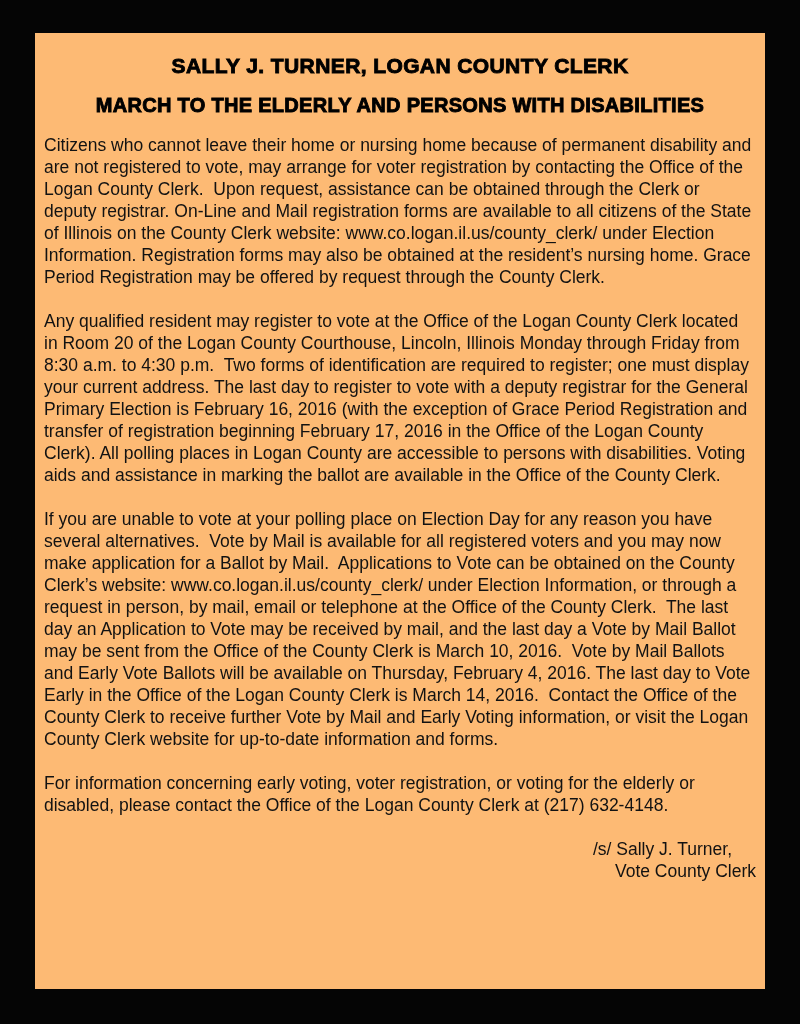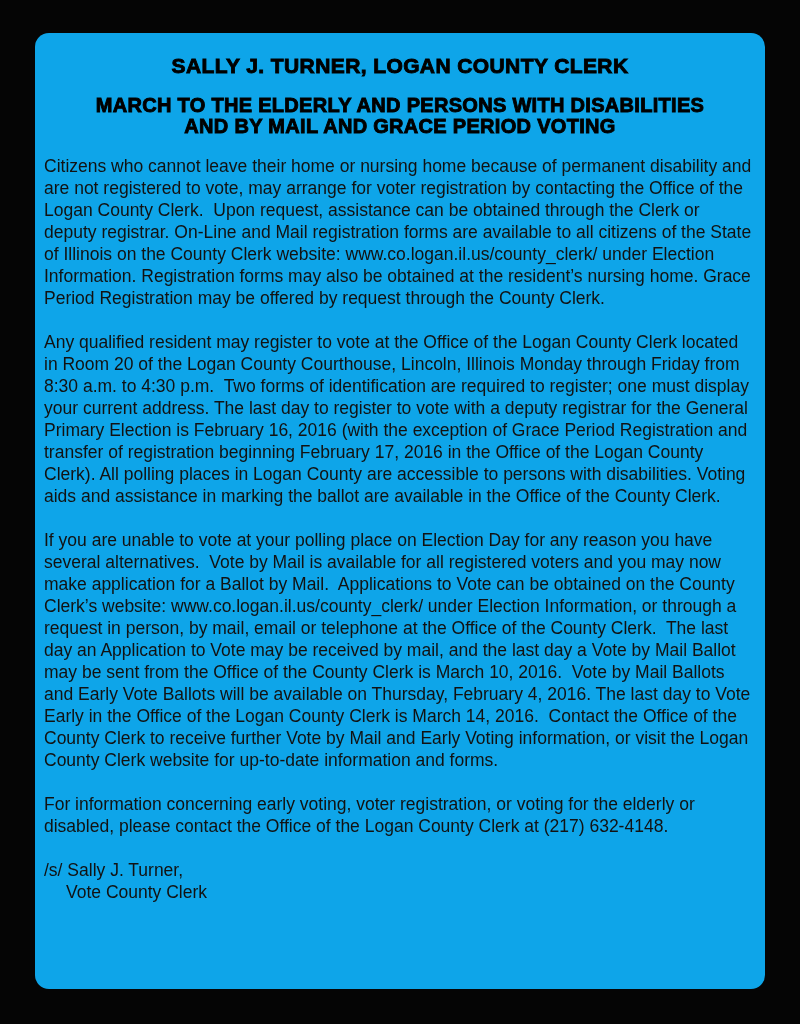--- a/index.html
+++ b/index.html
@@ -13,26 +13,25 @@
     position: relative;
     font-family: "Liberation Sans", sans-serif;
     overflow: hidden;
   }
   .paper {
     position: absolute;
     left: 35px;
     top: 33px;
     width: 730px;
     height: 956px;
-    background: #0ea5e9;
+    background: #fdba74;
     box-sizing: border-box;
     padding: 21px 9px 0 9px;
     overflow: hidden;
     color: #121212;
-    border-radius: 14px;
   }
   .doc-title {
     text-align: center;
     font-weight: 900;
     font-size: 21px;
     line-height: 24px;
     letter-spacing: 0.4px;
     color: #000000;
     -webkit-text-stroke: 0.9px #000000;
     margin: 0 0 17px 0;
@@ -49,21 +48,21 @@
   }
   .body-text p {
     font-size: 17.5px;
     line-height: 22px;
     margin: 16px 0 22px 0;
     white-space: pre-wrap;
     color: #121212;
   }
   .signature {
     display: flex;
-    justify-content: flex-start;
+    justify-content: flex-end;
     margin-top: 4px;
   }
   .signature-inner {
     display: inline-block;
     text-align: left;
     font-size: 17.5px;
     line-height: 22px;
     color: #121212;
   }
   .signature-line2 {
@@ -72,21 +71,20 @@
 </style>
 </head>
 <body>
 
 <div class="paper">
 
   <h1 class="doc-title">SALLY J. TURNER, LOGAN COUNTY CLERK</h1>
 
   <div class="notice-heading">
     <div>MARCH TO THE ELDERLY AND PERSONS WITH DISABILITIES</div>
-    <div>AND BY MAIL AND GRACE PERIOD VOTING</div>
   </div>
 
   <div class="body-text">
     <p>Citizens who cannot leave their home or nursing home because of permanent disability and are not registered to vote, may arrange for voter registration by contacting the Office of the Logan County Clerk.  Upon request, assistance can be obtained through the Clerk or deputy registrar. On-Line and Mail registration forms are available to all citizens of the State of Illinois on the County Clerk website: www.co.logan.il.us/county_clerk/ under Election Information. Registration forms may also be obtained at the resident’s nursing home. Grace Period Registration may be offered by request through the County Clerk.</p>
     <p>Any qualified resident may register to vote at the Office of the Logan County Clerk located in Room 20 of the Logan County Courthouse, Lincoln, Illinois Monday through Friday from 8:30 a.m. to 4:30 p.m.  Two forms of identification are required to register; one must display your current address. The last day to register to vote with a deputy registrar for the General Primary Election is February 16, 2016 (with the exception of Grace Period Registration and transfer of registration beginning February 17, 2016 in the Office of the Logan County Clerk). All polling places in Logan County are accessible to persons with disabilities. Voting aids and assistance in marking the ballot are available in the Office of the County Clerk.</p>
     <p>If you are unable to vote at your polling place on Election Day for any reason you have several alternatives.  Vote by Mail is available for all registered voters and you may now make application for a Ballot by Mail.  Applications to Vote can be obtained on the County Clerk’s website: www.co.logan.il.us/county_clerk/ under Election Information, or through a request in person, by mail, email or telephone at the Office of the County Clerk.  The last day an Application to Vote may be received by mail, and the last day a Vote by Mail Ballot may be sent from the Office of the County Clerk is March 10, 2016.  Vote by Mail Ballots and Early Vote Ballots will be available on Thursday, February 4, 2016. The last day to Vote Early in the Office of the Logan County Clerk is March 14, 2016.  Contact the Office of the County Clerk to receive further Vote by Mail and Early Voting information, or visit the Logan County Clerk website for up-to-date information and forms.</p>
     <p>For information concerning early voting, voter registration, or voting for the elderly or disabled, please contact the Office of the Logan County Clerk at (217) 632-4148.</p>
   </div>
 
   <div class="signature">

